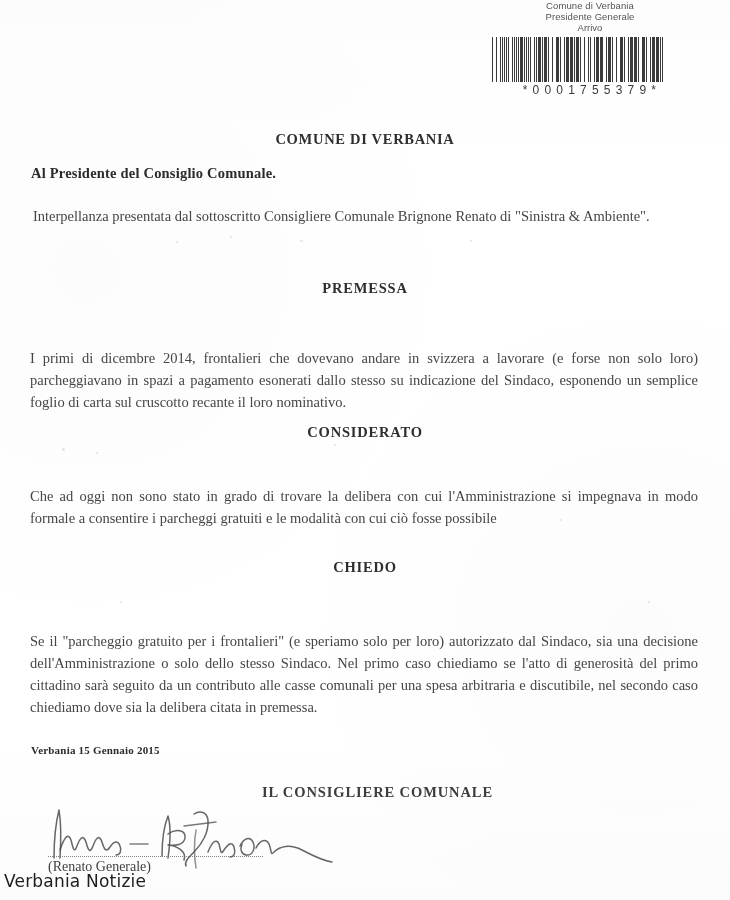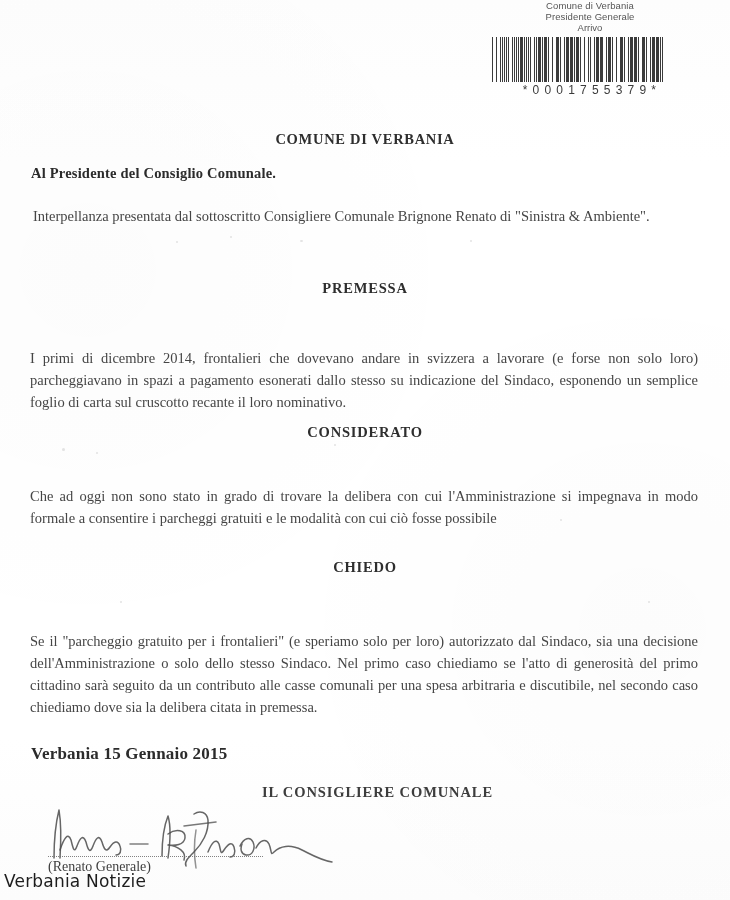--- a/index.html
+++ b/index.html
@@ -167,21 +167,21 @@
 
   #chiedo-head { top: 559px; }
   #chiedo-text { top: 630px; left: 4px; }
 
   
   .place-date {
     position: absolute;
     top: 744px;
     left: 5px;
     font-weight: bold;
-    font-size: 17px;
+    font-size: 11px;
     color: #2b2b2b;
     letter-spacing: .2px;
   }
   .role {
     position: absolute;
     top: 784px;
     left: 236px;
     font-weight: bold;
     font-size: 14.5px;
     letter-spacing: .9px;

